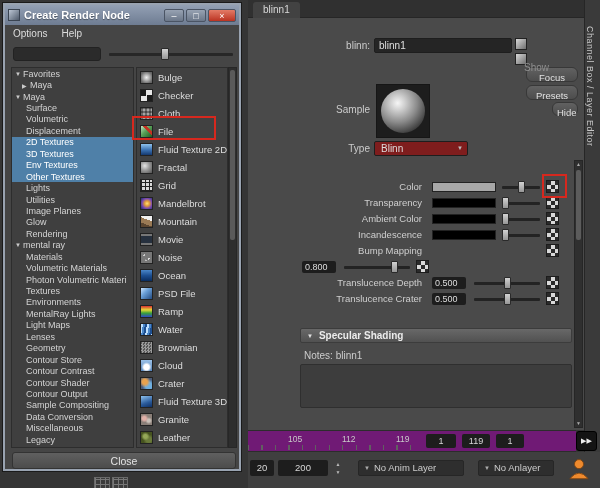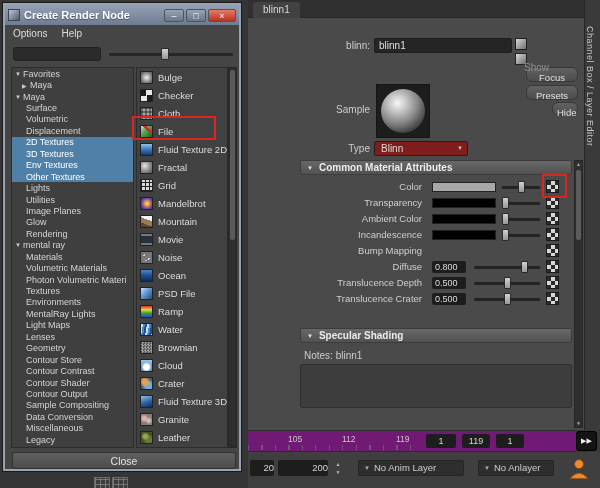--- a/index.html
+++ b/index.html
@@ -60,21 +60,21 @@
             border-top:1px solid #2c2c2c;border-bottom:1px solid #2c2c2c;}
   .timeline .tickmarks{position:absolute;left:0;bottom:1px;width:170px;height:5px;
             background:repeating-linear-gradient(90deg,#606060 0 1px,transparent 1px 13.5px);}
   .tl-tick{position:absolute;top:3px;font-size:8.5px;color:#c8c8c8;}
   .tl-box{position:absolute;top:3px;height:14px;background:#1d1d1d;border-radius:2px;color:#d8d8d8;
           font-size:9px;line-height:14px;text-align:center;}
   .skip-btn{position:absolute;left:576px;top:431px;width:21px;height:20px;background:#141414;border:1px solid #000;
             border-radius:3px;color:#eeeeee;font-size:7px;line-height:18px;text-align:center;z-index:6;}
   .rangebar{position:absolute;left:248px;top:452px;width:352px;height:36px;background:#3f3f3f;}
   .rb-box{position:absolute;top:8px;height:16px;background:#1d1d1d;border-radius:2px;color:#d8d8d8;
-          font-size:9.5px;line-height:16px;text-align:right;}
+          font-size:9.5px;line-height:16px;text-align:center;}
   .rb-dd{position:absolute;top:8px;height:16px;background:#2e2e2e;border:1px solid #262626;border-radius:2px;
          color:#cccccc;font-size:9.5px;line-height:14px;display:flex;align-items:center;gap:4px;padding:0 5px;}
   .rb-dd .dd-arrow{font-size:6px;color:#aaaaaa;}
   .stepper{position:absolute;left:84px;top:8px;width:12px;height:16px;color:#bbbbbb;font-size:5px;
            line-height:8px;text-align:center;}
   .char-icon{position:absolute;left:566px;top:456px;z-index:6;}
 
   
   .side-strip{position:absolute;left:584px;top:0;width:16px;height:452px;background:#3a3a3a;border-left:1px solid #262626;}
   .vtext{writing-mode:vertical-rl;font-size:9px;color:#c8c8c8;padding-top:26px;letter-spacing:.5px;white-space:nowrap;}
@@ -180,24 +180,20 @@
     <div class="sample-box">
       <div class="sphere"></div>
     </div>
 
     <span class="lbl r" style="left:60px;top:143px;width:62px;">Type</span>
     <div class="dropdown" style="left:126px;top:141px;width:94px;height:15px;">
       <span class="dd-label">Blinn</span>
       <span class="dd-arrow">▼</span>
     </div>
 
-    <div class="section" style="top:160px;">
-      <span class="sec-arrow">▼</span>
-      <span>Common Material Attributes</span>
-    </div>
 
     <div id="attr-rows">
         <div class="attr-row">
           <span class="attr-label">Color</span>
           <div class="attr-control">
             <span class="swatch" style="background: rgb(168, 168, 168);"></span>
             <div class="slider" style="left: 72px; width: 38px;">
               <div class="track"></div>
               <div class="handle" style="left: 16px;"></div>
             </div>
@@ -237,21 +233,20 @@
             <span class="checker"></span>
           </div>
         </div>
         <div class="attr-row">
           <span class="attr-label">Bump Mapping</span>
           <div class="attr-control">
             <span class="checker"></span>
           </div>
         </div>
         <div class="attr-row">
-          <span class="attr-label">Diffuse</span>
           <div class="attr-control">
             <span class="valbox">0.800</span>
             <div class="slider" style="left: 44px; width: 66px;">
               <div class="track"></div>
               <div class="handle" style="left: 47px;"></div>
             </div>
             <span class="checker"></span>
           </div>
         </div>
         <div class="attr-row">

